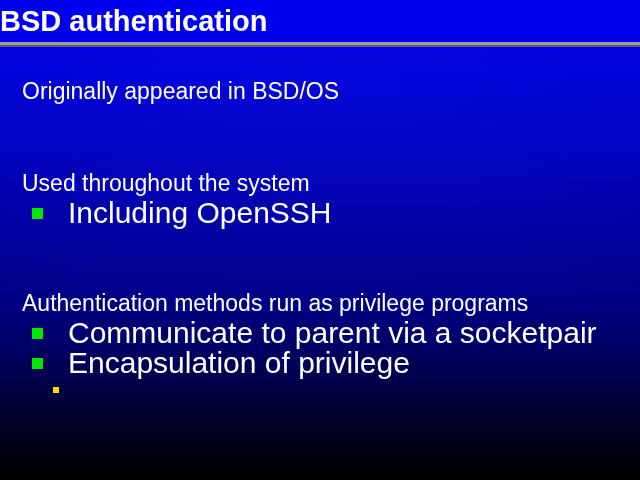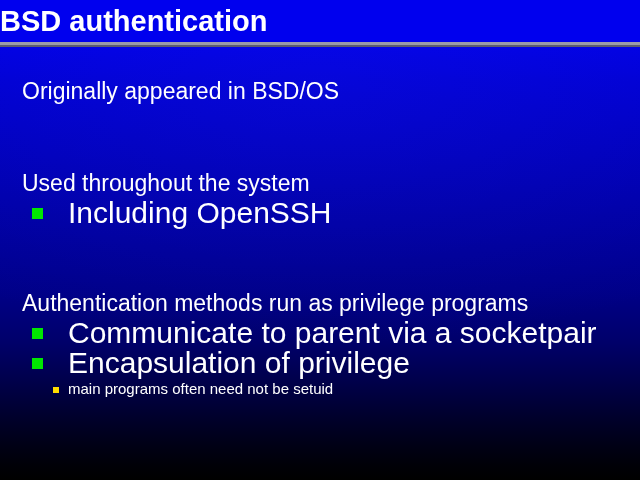--- a/index.html
+++ b/index.html
@@ -198,19 +198,18 @@
         <span>Communicate to parent via a socketpair</span>
       </div>
 
       <div class="line-l2">
         <span class="bullet-square"></span>
         <span>Encapsulation of privilege</span>
       </div>
 
       <div class="line-l3">
         <span class="bullet-dot"></span>
-        <span>main programs often need not be setuid</span>
       </div>
 
     </div>
 
   </div>
 </div>
 
 </body></html>

